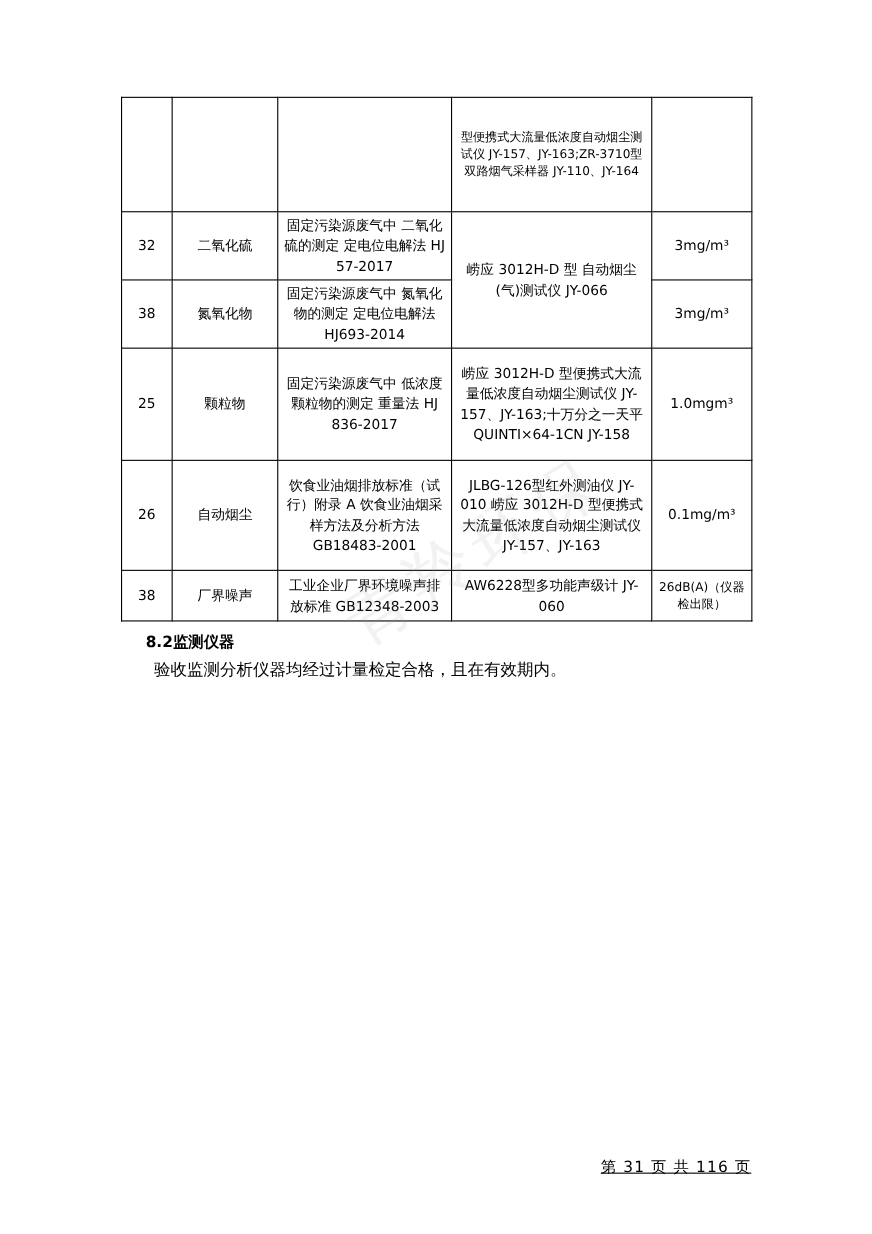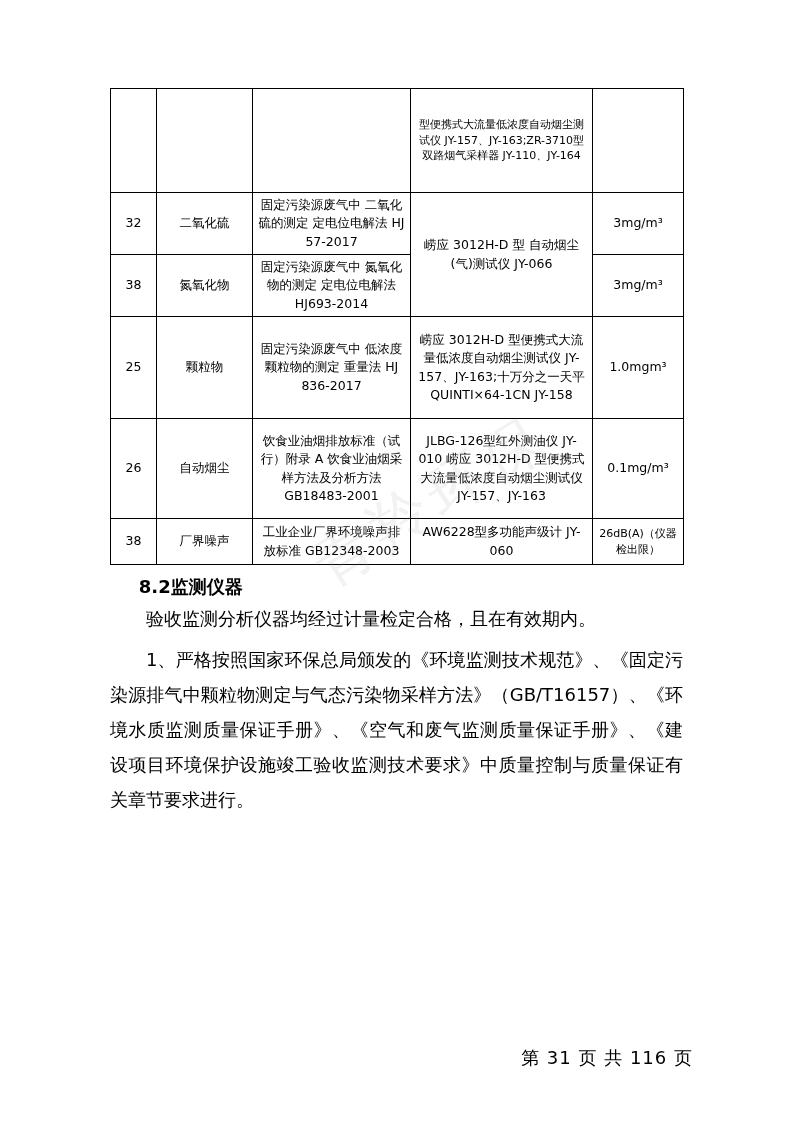--- a/index.html
+++ b/index.html
@@ -55,39 +55,40 @@
   }
   .col-no { width: 46px; }
   .col-item { width: 96px; }
   .col-method { width: 158px; }
   .col-device { width: 182px; }
   .col-limit { width: 91px; }
 
   .cell-sub { font-size: 11px; }
 
   .body-text {
-    font-size: 18px;
+    font-size: 15px;
     line-height: 1.95;
     text-align: justify;
     margin: 0;
   }
   .indent2 { text-indent: 2em; }
   .heading {
-    font-size: 18px;
+    font-size: 14px;
     font-weight: bold;
     margin: 10px 0 0 0;
     text-indent: 1.6em;
   }
   .para { margin-top: 2px; }
   .footer {
     position: absolute;
-    right: 100px;
+    right: 110px;
     bottom: 52px;
-    font-size: 18px;
+    font-size: 14px;
     letter-spacing: 1px;
+    text-decoration: underline;
   }
   .tbl-wrap { position: relative; z-index: 1; }
   .sect { margin-top: 6px; }
 </style>
 </head>
 <body>
 
 <div class="page">
 
   <div class="watermark">青羚环保</div>
@@ -146,18 +147,17 @@
       </tbody>
     </table>
   </div>
 
   <div class="sect">
     <p class="heading">8.2监测仪器</p>
     <p class="body-text indent2 para">验收监测分析仪器均经过计量检定合格，且在有效期内。</p>
   </div>
 
   <div class="sect">
-    <p class="body-text indent2 para">1、严格按照国家环保总局颁发的《环境监测技术规范》、《固定污染源排气中颗粒物测定与气态污染物采样方法》（GB/T16157）、《环境水质监测质量保证手册》、《空气和废气监测质量保证手册》、《建设项目环境保护设施竣工验收监测技术要求》中质量控制与质量保证有关章节要求进行。</p>
   </div>
 
   <div class="footer">第 31 页 共 116 页</div>
 
 </div>
 
 </body></html>

